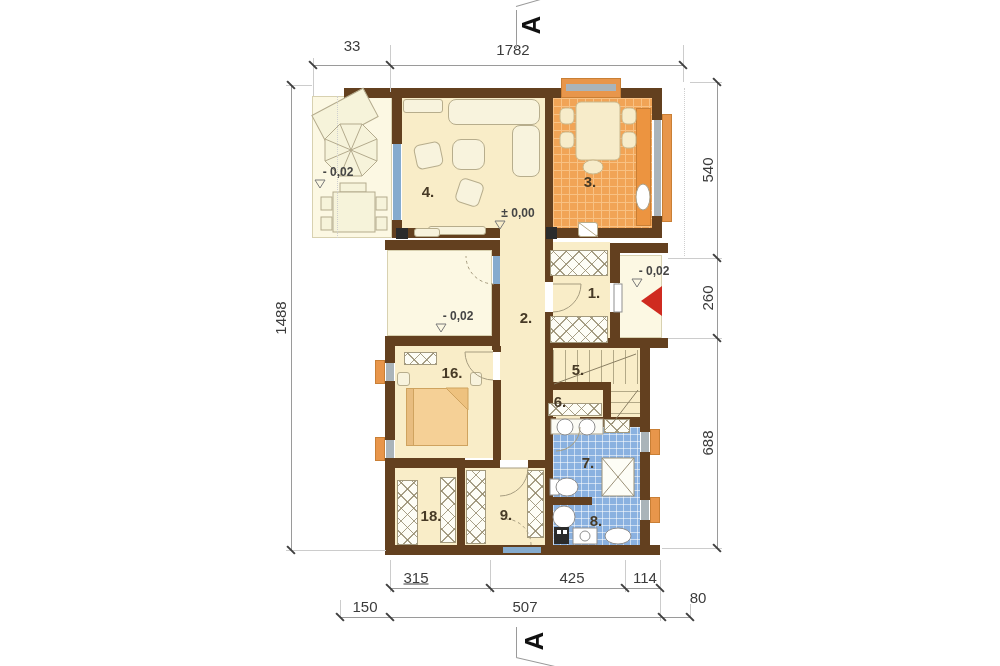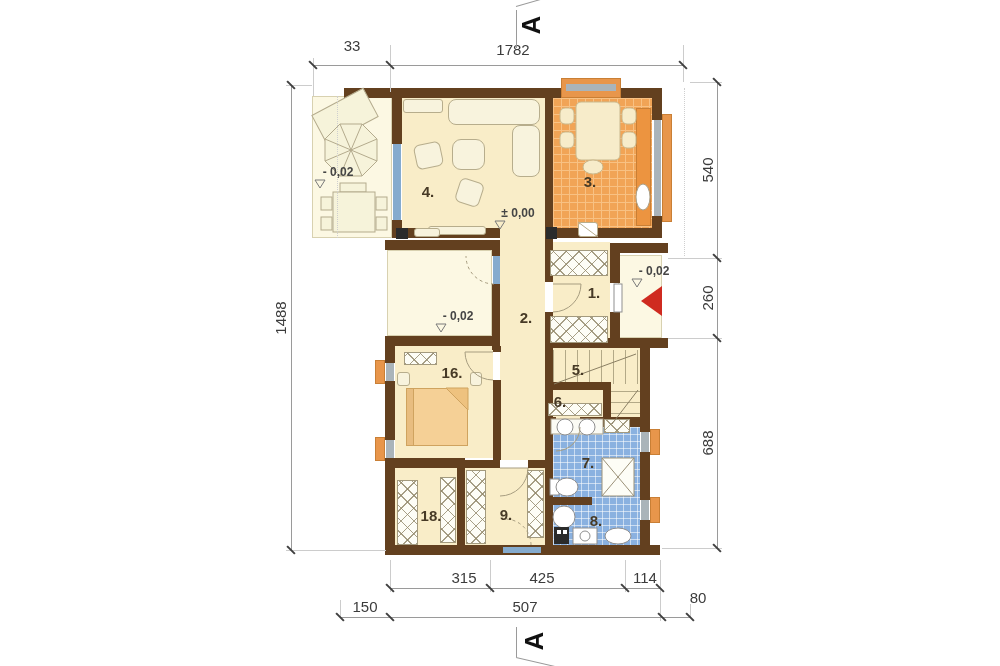--- a/index.html
+++ b/index.html
@@ -273,22 +273,22 @@
 
   <div class="extline" style="left:390px;top:560px;width:1px;height:32px;"></div>
   <div class="extline" style="left:490px;top:560px;width:1px;height:32px;"></div>
   <div class="extline" style="left:625px;top:560px;width:1px;height:32px;"></div>
   <div class="extline" style="left:660px;top:560px;width:1px;height:61px;"></div>
   <div class="dimline" style="left:390px;top:588px;width:270px;height:1px;"></div>
   <div class="tick" style="left:390px;top:588px;"></div>
   <div class="tick" style="left:490px;top:588px;"></div>
   <div class="tick" style="left:625px;top:588px;"></div>
   <div class="tick" style="left:660px;top:588px;"></div>
-  <div class="dim" style="left:464px;top:577px;">315</div>
-  <div class="dim" style="left:542px;top:577px;">425</div>
+  <div class="dim" style="left:416px;top:577px;text-decoration:underline;">315</div>
+  <div class="dim" style="left:572px;top:577px;">425</div>
   <div class="dim" style="left:645px;top:577px;">114</div>
 
   <div class="extline" style="left:340px;top:600px;width:1px;height:17px;"></div>
   <div class="extline" style="left:690px;top:604px;width:1px;height:13px;"></div>
   <div class="dimline" style="left:340px;top:617px;width:350px;height:1px;"></div>
   <div class="tick" style="left:340px;top:617px;"></div>
   <div class="tick" style="left:390px;top:617px;"></div>
   <div class="tick" style="left:662px;top:617px;"></div>
   <div class="tick" style="left:690px;top:617px;"></div>
   <div class="dim" style="left:365px;top:606px;">150</div>

